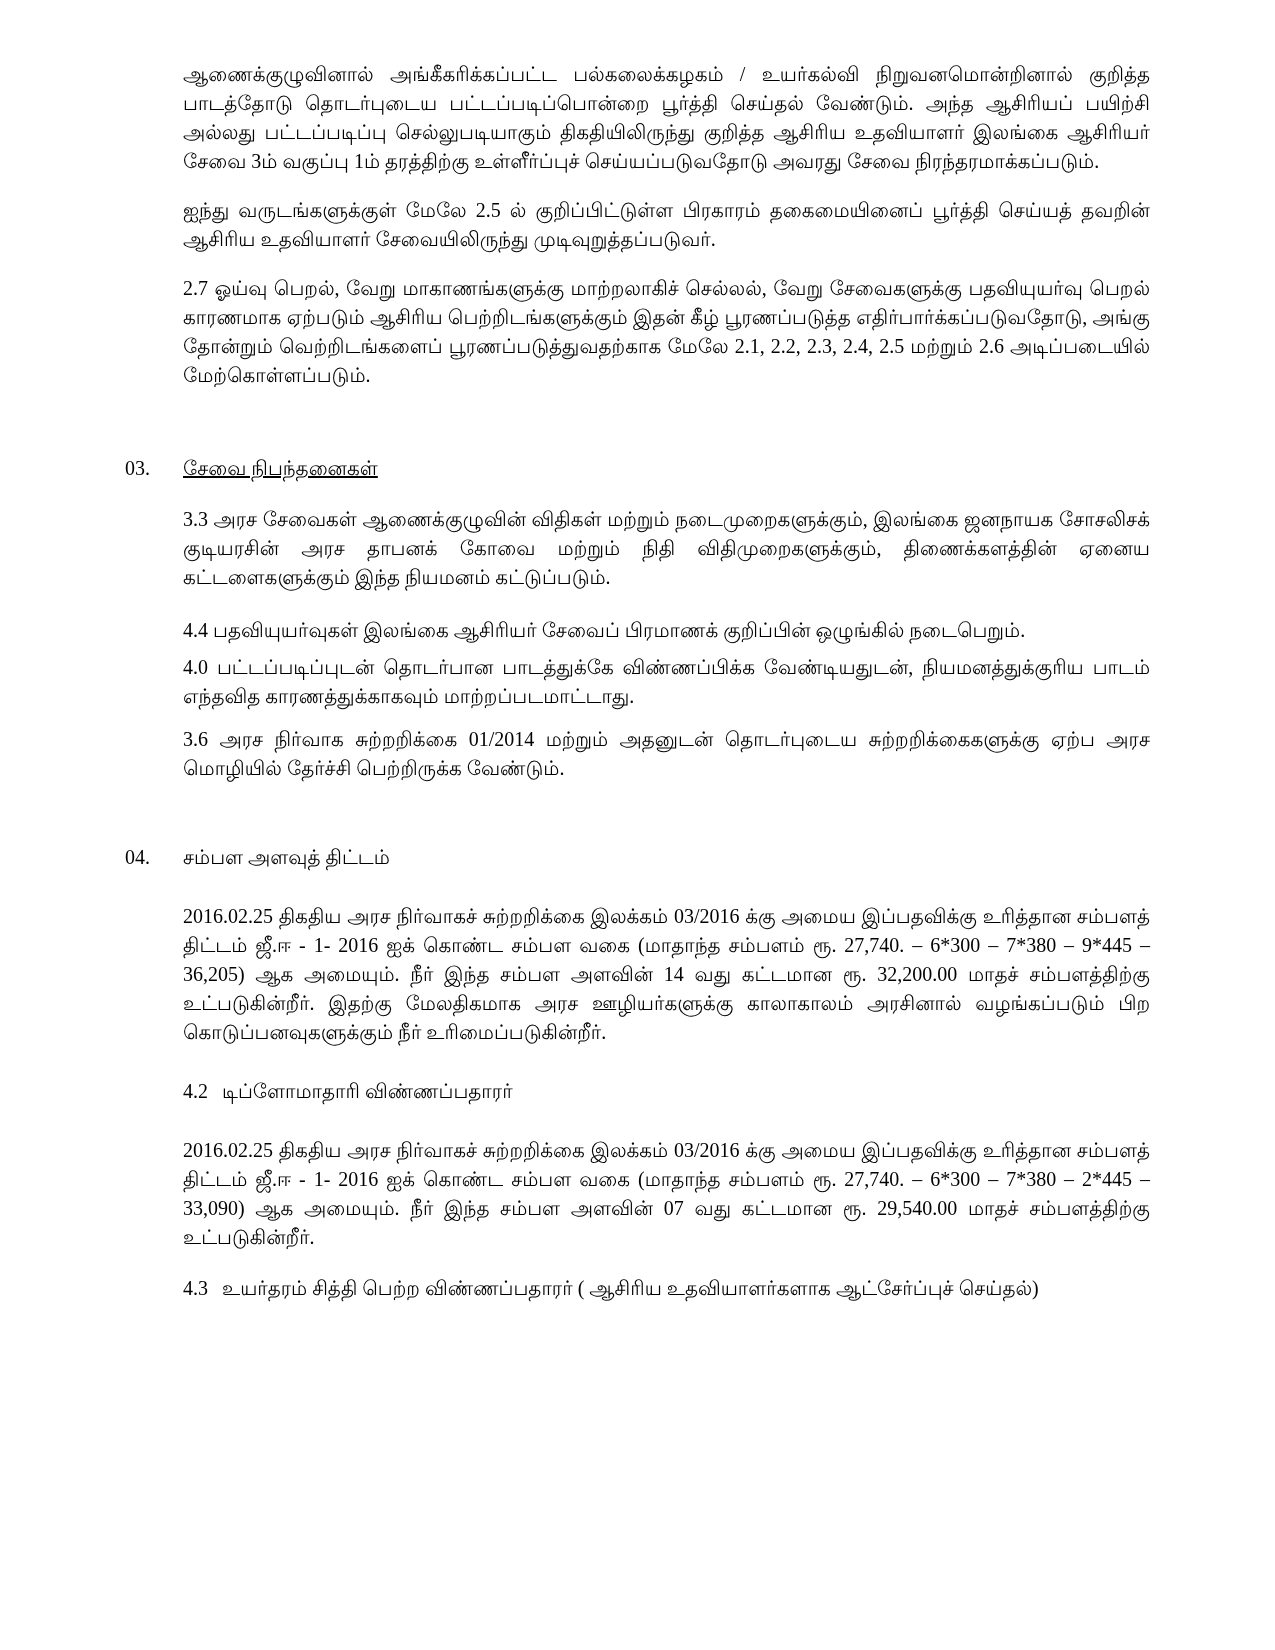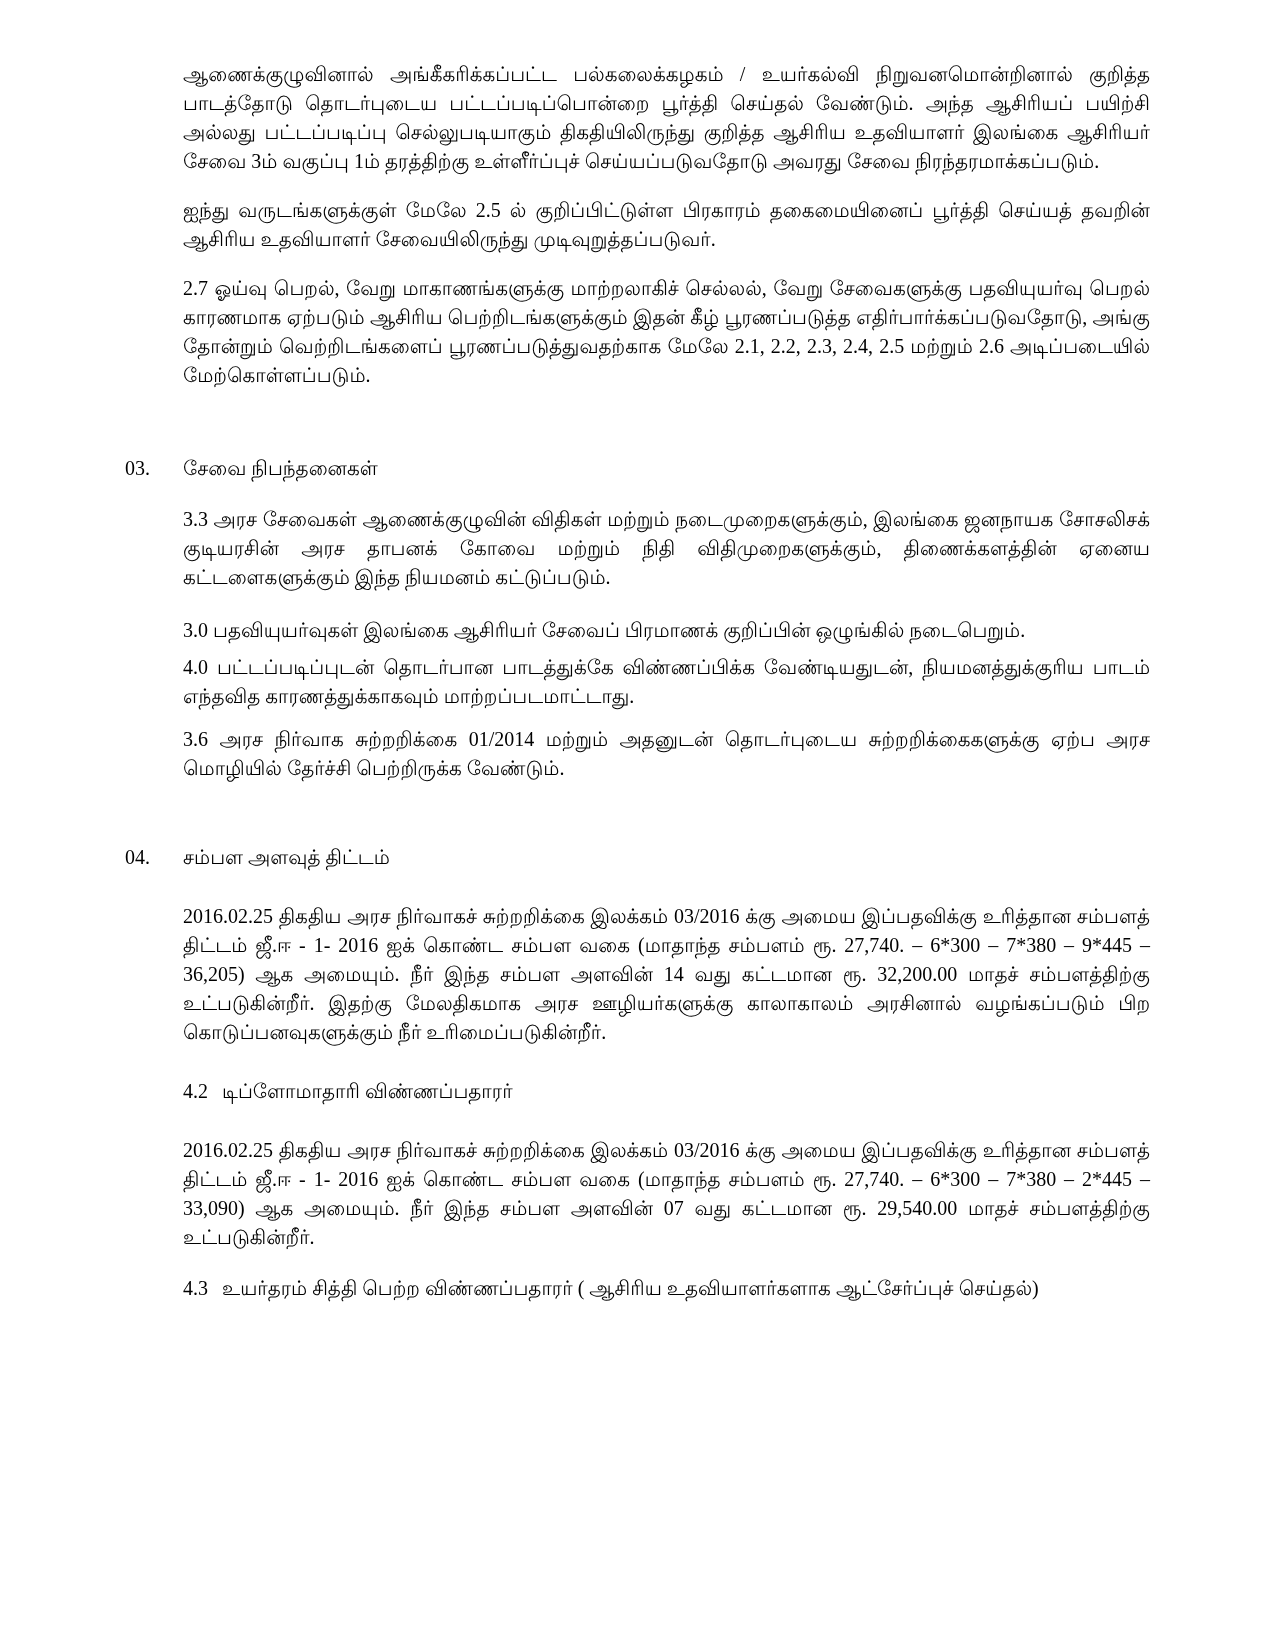--- a/index.html
+++ b/index.html
@@ -46,21 +46,21 @@
     margin-right: 14px;
   }
   
   .g8  { margin-top: 8px; }
   .g14 { margin-top: 14px; }
   .g20 { margin-top: 20px; }
   .g22 { margin-top: 22px; }
   .g24 { margin-top: 24px; }
   .g30 { margin-top: 30px; }
   .g60 { margin-top: 60px; }
-  .g64 { margin-top: 64px; }
+  .g64 { margin-top: 64px; text-decoration: underline; }
 </style>
 </head>
 <body>
 
 <div class="page">
   <div class="content">
 
     <p class="para">ஆணைக்குழுவினால் அங்கீகரிக்கப்பட்ட பல்கலைக்கழகம் / உயர்கல்வி நிறுவனமொன்றினால் குறித்த பாடத்தோடு தொடர்புடைய பட்டப்படிப்பொன்றை பூர்த்தி செய்தல் வேண்டும். அந்த ஆசிரியப் பயிற்சி அல்லது பட்டப்படிப்பு செல்லுபடியாகும் திகதியிலிருந்து குறித்த ஆசிரிய உதவியாளர் இலங்கை ஆசிரியர் சேவை 3ம் வகுப்பு 1ம் தரத்திற்கு உள்ளீர்ப்புச் செய்யப்படுவதோடு அவரது சேவை நிரந்தரமாக்கப்படும்.</p>
 
     <p class="para g20">ஐந்து வருடங்களுக்குள் மேலே 2.5 ல் குறிப்பிட்டுள்ள பிரகாரம் தகைமையினைப் பூர்த்தி செய்யத் தவறின் ஆசிரிய உதவியாளர் சேவையிலிருந்து முடிவுறுத்தப்படுவர்.</p>
@@ -69,21 +69,21 @@
     <p class="para g20">2.7 ஓய்வு பெறல், வேறு மாகாணங்களுக்கு மாற்றலாகிச் செல்லல், வேறு சேவைகளுக்கு பதவியுயர்வு பெறல் காரணமாக ஏற்படும் ஆசிரிய பெற்றிடங்களுக்கும் இதன் கீழ் பூரணப்படுத்த எதிர்பார்க்கப்படுவதோடு, அங்கு தோன்றும் வெற்றிடங்களைப் பூரணப்படுத்துவதற்காக மேலே 2.1, 2.2, 2.3, 2.4, 2.5 மற்றும் 2.6 அடிப்படையில் மேற்கொள்ளப்படும்.</p>
 
     <div class="sec-heading g64">
       <span class="sec-num">03.</span><span>சேவை நிபந்தனைகள்</span>
     </div>
 
 
 
     <p class="para g22">3.3 அரச சேவைகள் ஆணைக்குழுவின் விதிகள் மற்றும் நடைமுறைகளுக்கும், இலங்கை ஜனநாயக சோசலிசக் குடியரசின் அரச தாபனக் கோவை மற்றும் நிதி விதிமுறைகளுக்கும், திணைக்களத்தின் ஏனைய கட்டளைகளுக்கும் இந்த நியமனம் கட்டுப்படும்.</p>
 
-    <p class="para g24">3.0 பதவியுயர்வுகள் இலங்கை ஆசிரியர் சேவைப் பிரமாணக் குறிப்பின் ஒழுங்கில் நடைபெறும்.</p>
+    <p class="para g24">4.4 பதவியுயர்வுகள் இலங்கை ஆசிரியர் சேவைப் பிரமாணக் குறிப்பின் ஒழுங்கில் நடைபெறும்.</p>
 
     <p class="para g8">4.0 பட்டப்படிப்புடன் தொடர்பான பாடத்துக்கே விண்ணப்பிக்க வேண்டியதுடன், நியமனத்துக்குரிய பாடம் எந்தவித காரணத்துக்காகவும் மாற்றப்படமாட்டாது.</p>
 
     <p class="para g14">3.6 அரச நிர்வாக சுற்றறிக்கை 01/2014 மற்றும் அதனுடன் தொடர்புடைய சுற்றறிக்கைகளுக்கு ஏற்ப அரச மொழியில் தேர்ச்சி பெற்றிருக்க வேண்டும்.</p>
 
     <div class="sec-heading g60">
       <span class="sec-num">04.</span><span>சம்பள அளவுத் திட்டம்</span>
     </div>
 
 

